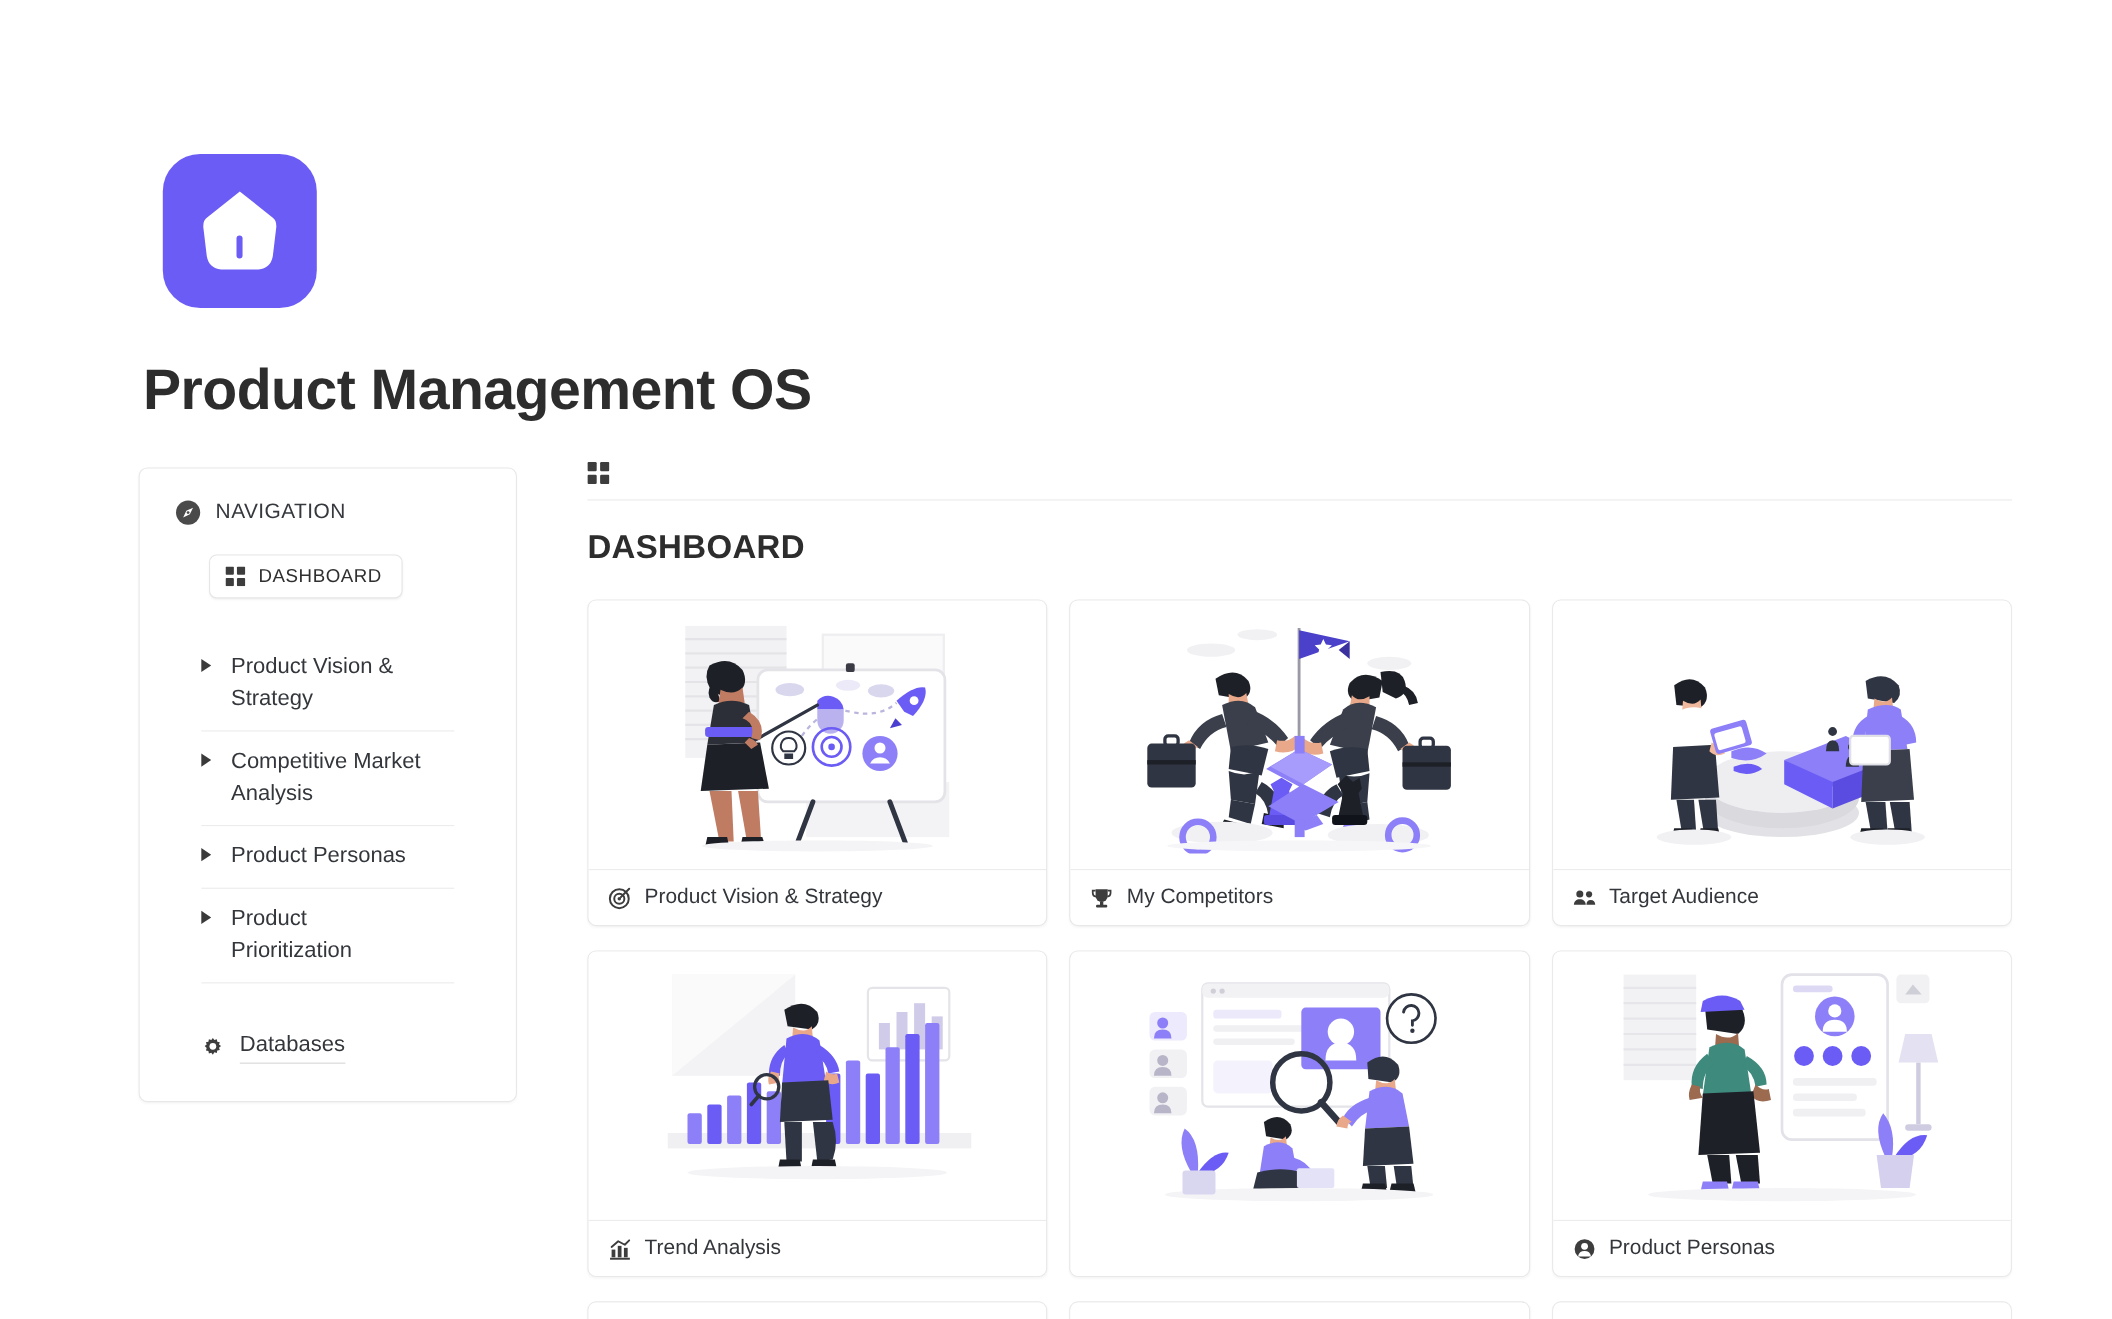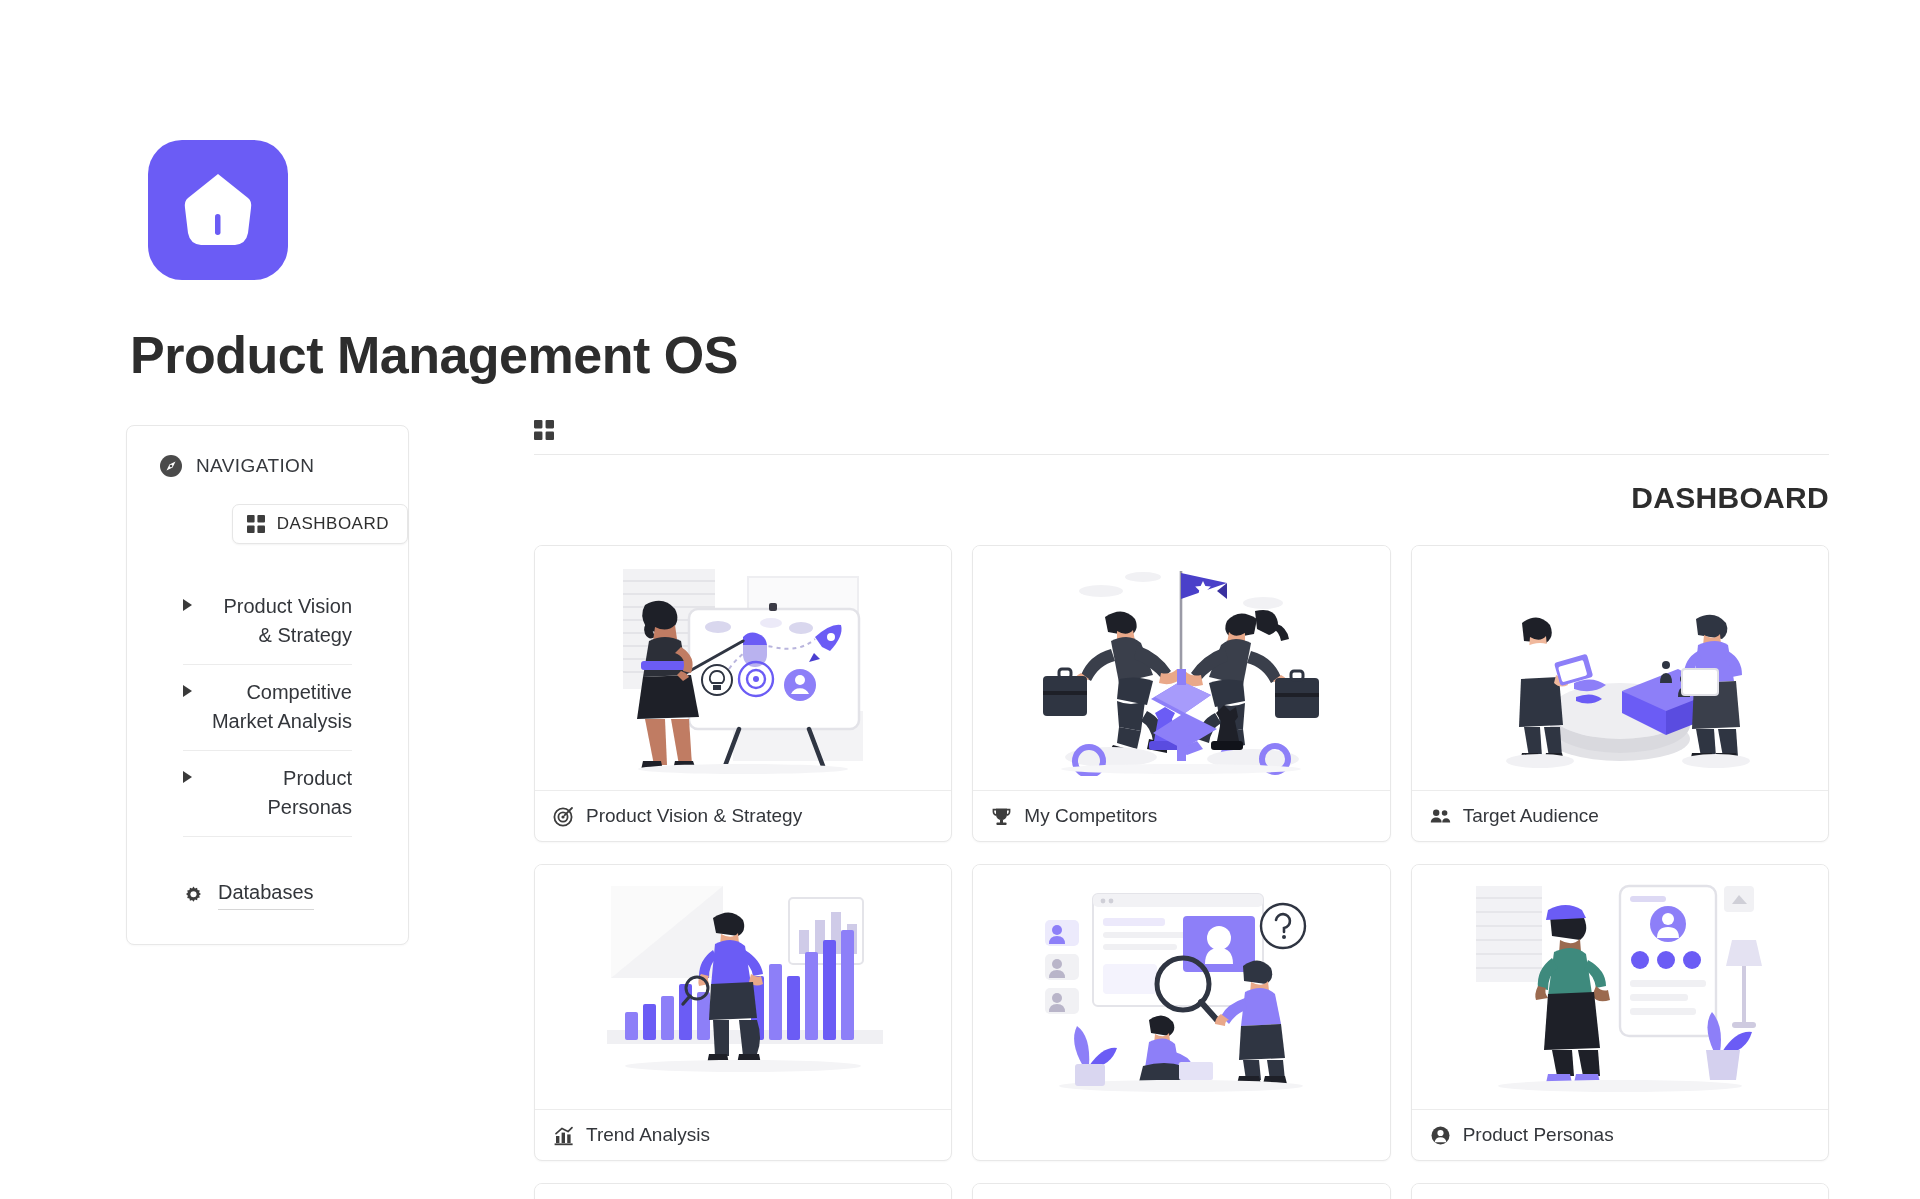--- a/index.html
+++ b/index.html
@@ -10,21 +10,20 @@
     font-family: "Liberation Sans", sans-serif;
     color: #2f2f2f;
     overflow: hidden;
   }
 
   .page {
     position: relative;
     width: 1920px;
     height: 1199px;
     background: #ffffff;
-    text-align: right;
   }
 
   
   .logo-wrap {
     position: absolute;
     left: 148px;
     top: 140px;
     width: 140px;
     height: 140px;
   }
@@ -48,21 +47,21 @@
     letter-spacing: -0.5px;
     color: #2d2d2d;
     white-space: nowrap;
   }
 
   
   .sidebar {
     position: absolute;
     left: 126px;
     top: 425px;
-    width: 283px;
+    width: 344px;
     background: #ffffff;
     border: 1px solid #e8e8e8;
     border-radius: 8px;
     box-shadow: 0 1px 2px rgba(0,0,0,0.03);
     padding: 28px 0 34px 0;
   }
   .nav-head {
     display: flex;
     align-items: center;
     gap: 13px;
@@ -243,20 +242,24 @@
         <span class="caret"></span>
         <span class="nav-item-label">Product Vision &amp; Strategy</span>
       </div>
       <div class="nav-item">
         <span class="caret"></span>
         <span class="nav-item-label">Competitive Market Analysis</span>
       </div>
       <div class="nav-item">
         <span class="caret"></span>
         <span class="nav-item-label">Product Personas</span>
+      </div>
+      <div class="nav-item">
+        <span class="caret"></span>
+        <span class="nav-item-label">Product Prioritization</span>
       </div>
     </div>
 
     <div class="db-row">
       <svg class="gear-icon" viewBox="0 0 24 24">
         <path fill="#3d3d3d" d="M12 1.8l1.6 2.1 2.5-.8.5 2.6 2.6.5-.8 2.5 2.1 1.6-2.1 1.6.8 2.5-2.6.5-.5 2.6-2.5-.8L12 19.2l-1.6-2.1-2.5.8-.5-2.6-2.6-.5.8-2.5L3.5 10.3l2.1-1.6-.8-2.5 2.6-.5.5-2.6 2.5.8z"></path>
         <circle cx="12" cy="10.5" r="3.5" fill="#ffffff"></circle>
       </svg>
       <span class="db-label">Databases</span>
     </div>

